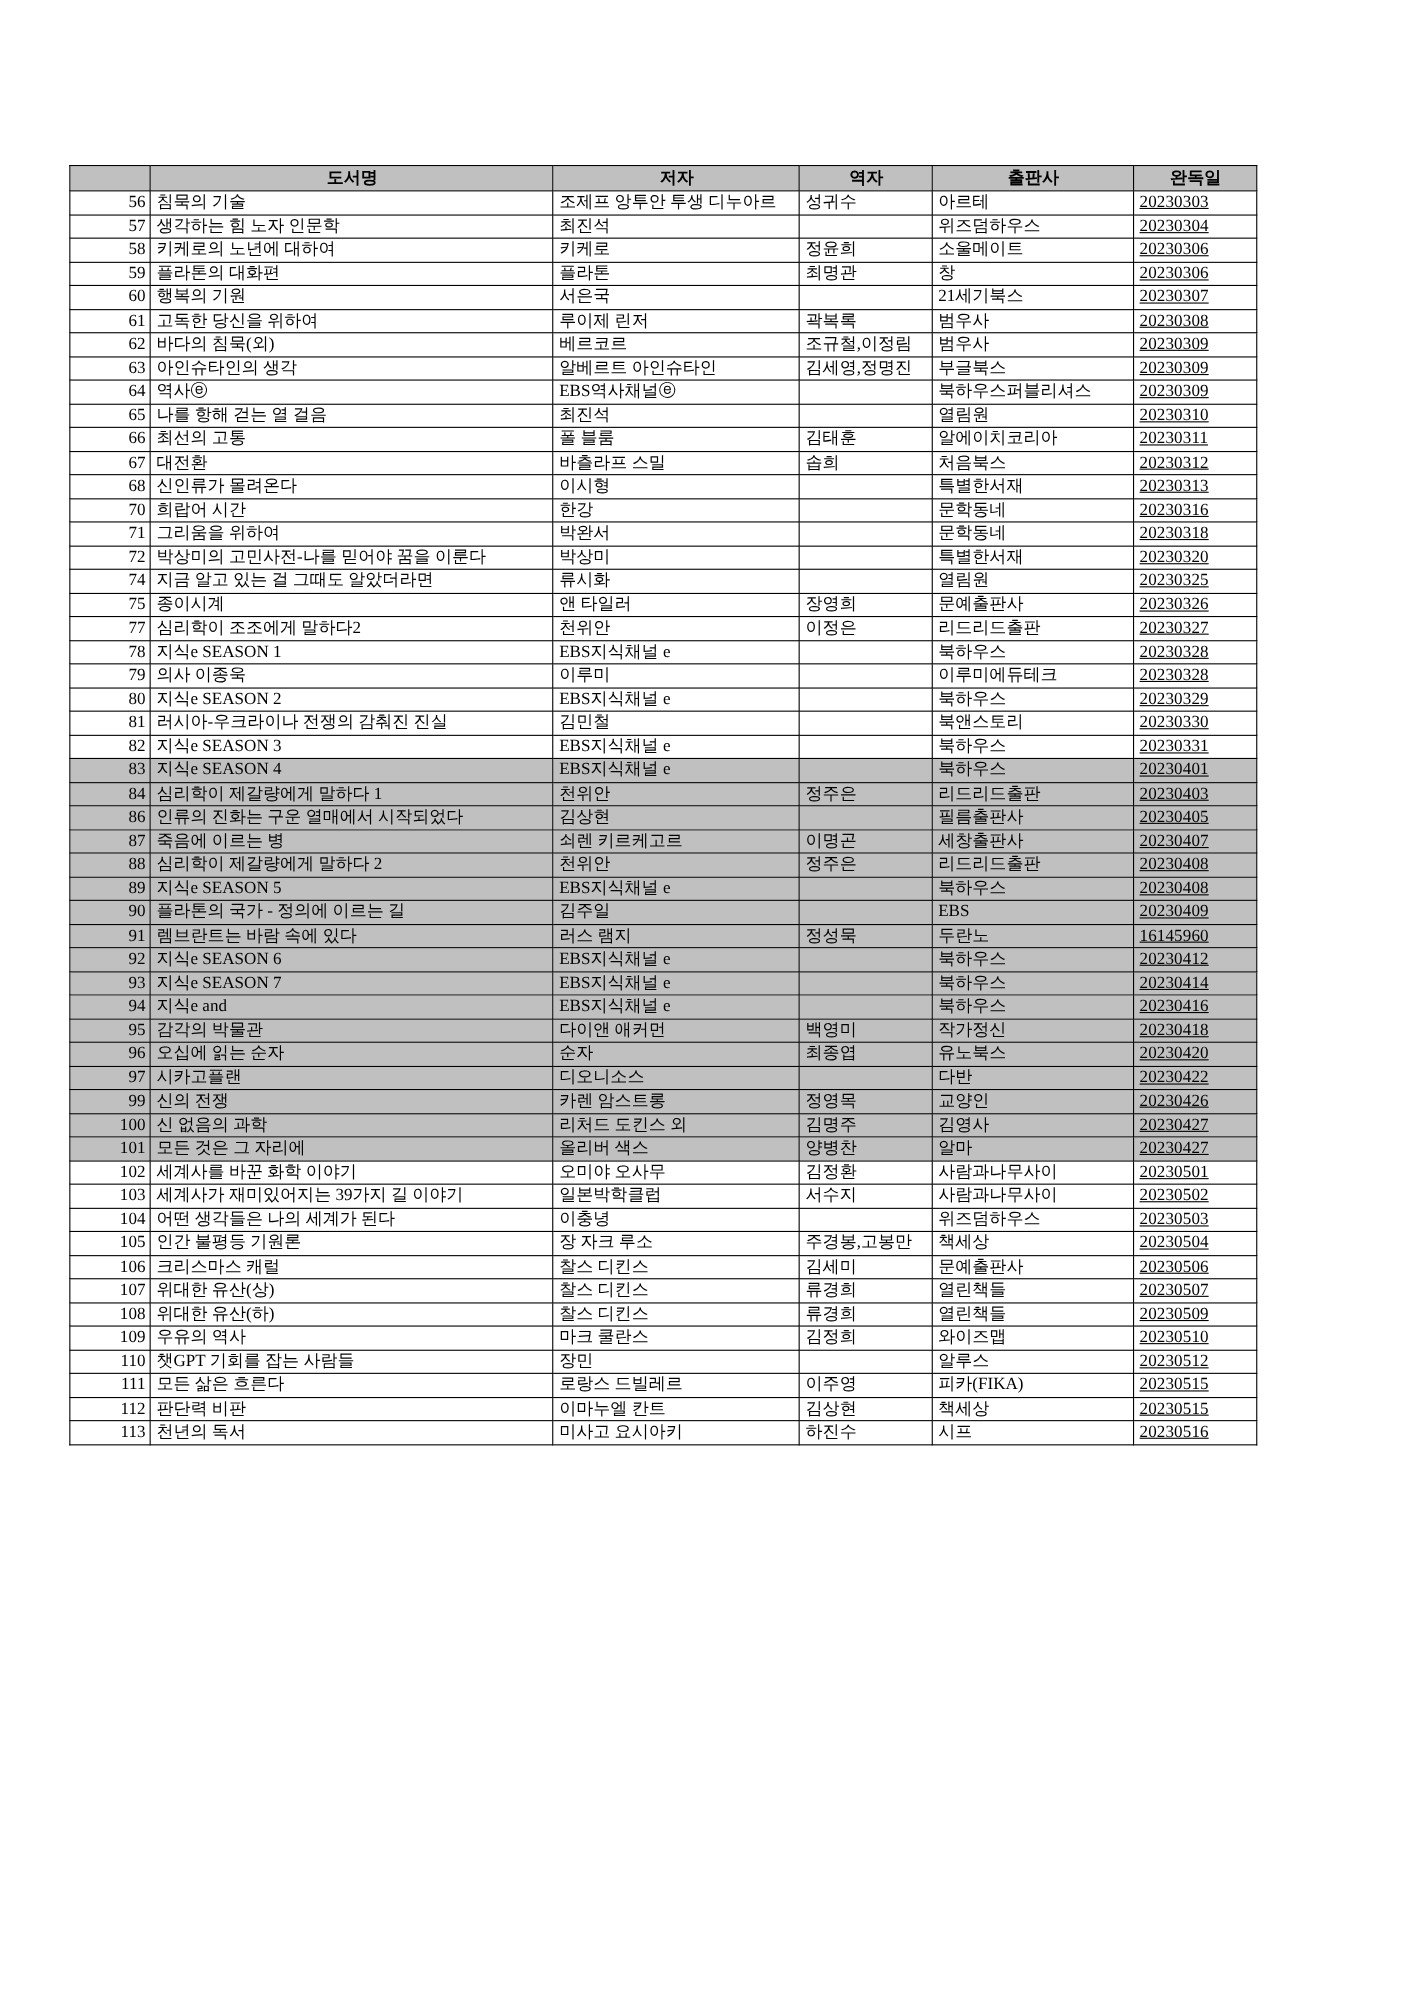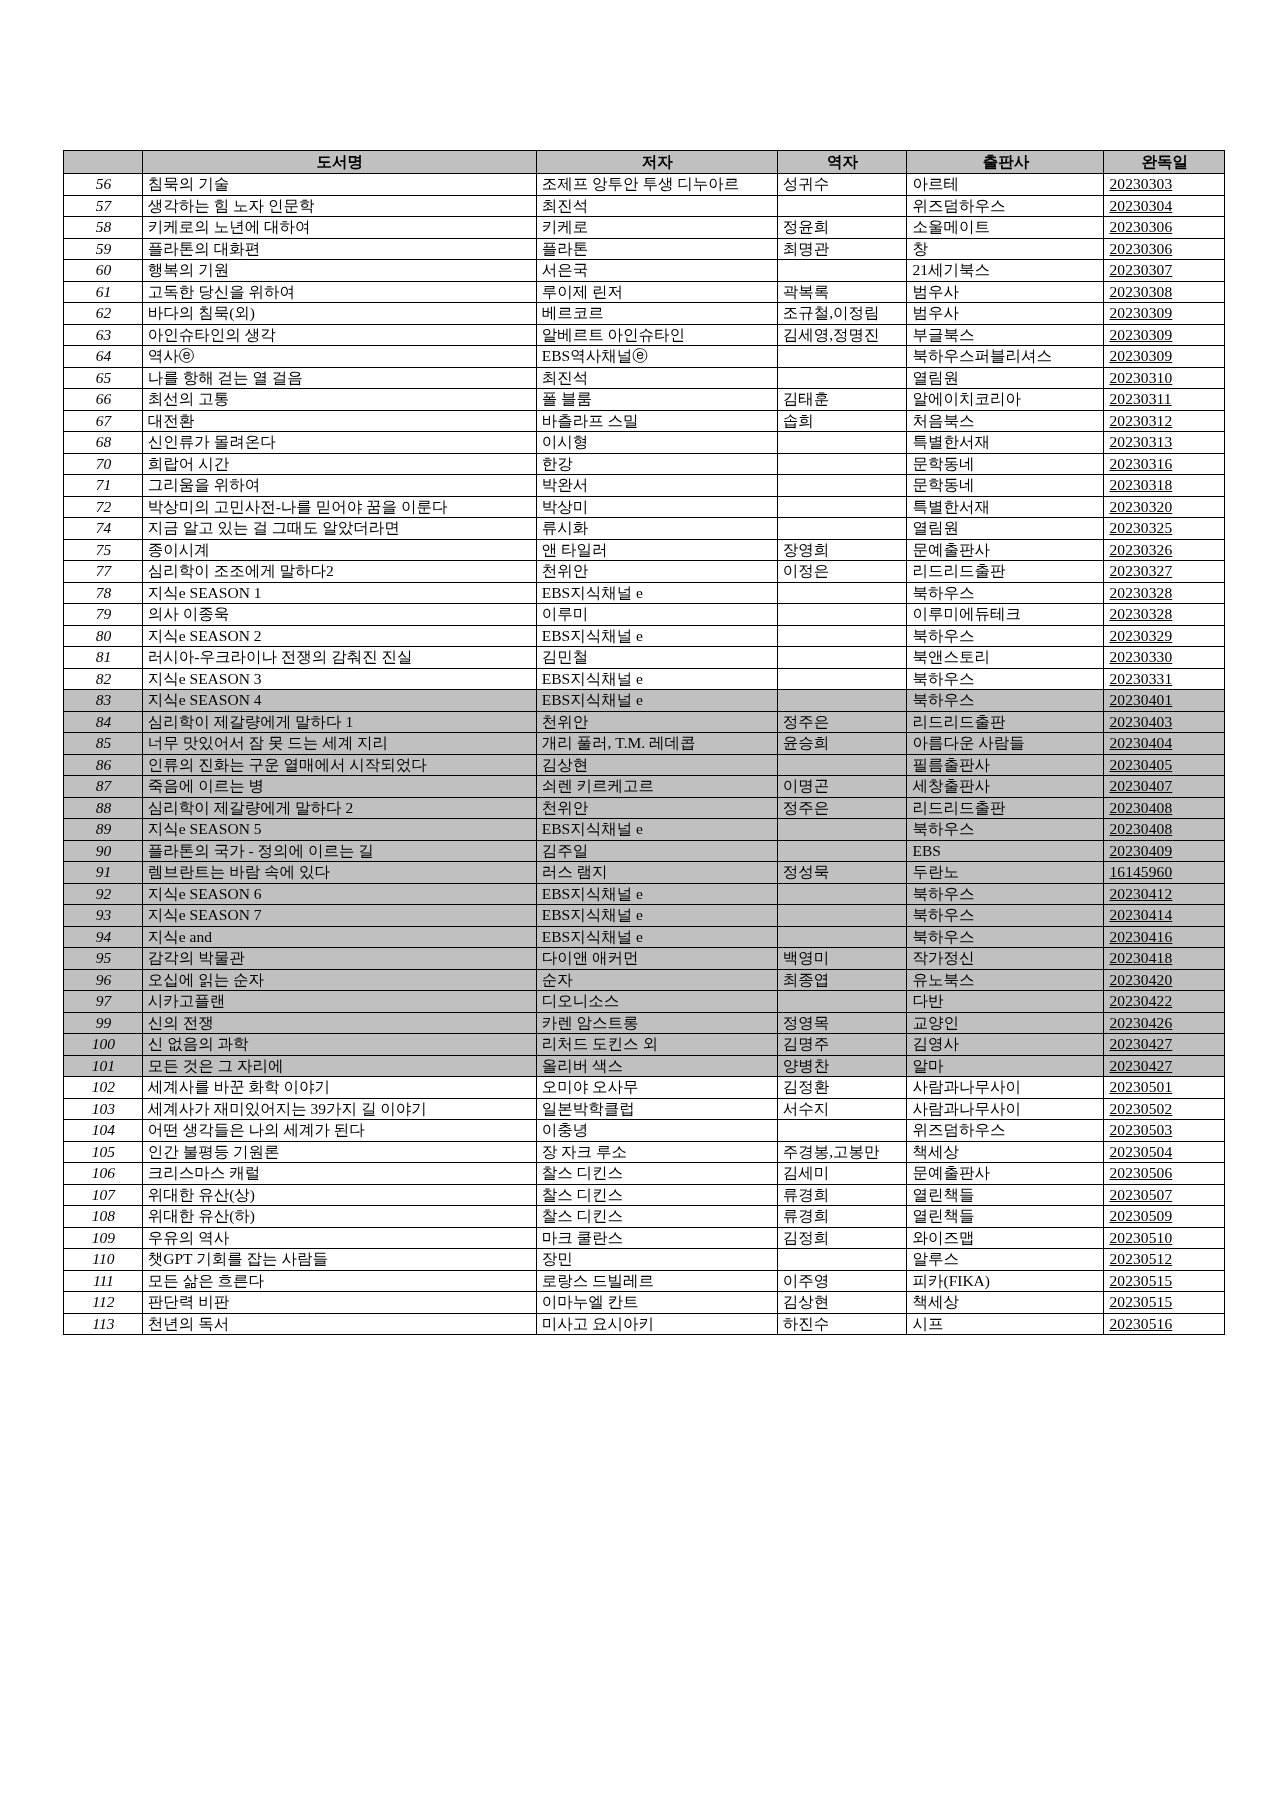--- a/index.html
+++ b/index.html
@@ -16,21 +16,21 @@
   }
   .page {
     position: relative;
     width: 1280px;
     height: 1810px;
     box-sizing: border-box;
     padding: 150px 55px 0 63px;
   }
   table.booklist {
     border-collapse: collapse;
-    width: 1162px;
+    width: 1080px;
     table-layout: fixed;
     font-size: 15.5px;
     line-height: 1;
   }
   table.booklist col.c-idx   { width: 68px; }
   table.booklist col.c-title { width: 340px; }
   table.booklist col.c-auth  { width: 208px; }
   table.booklist col.c-trans { width: 112px; }
   table.booklist col.c-pub   { width: 170px; }
   table.booklist col.c-date  { width: 104px; }
@@ -49,24 +49,23 @@
     background: #c0c0c0;
     text-align: center;
     font-weight: bold;
     font-size: 15.5px;
     height: 23px;
   }
   table.booklist thead th.idx-head {
     background: #c0c0c0;
   }
   td.idx {
-    text-align: center;
+    text-align: right;
     padding-left: 0;
     padding-right: 0;
-    font-style: italic;
   }
   td.date {
     text-align: left;
     padding-left: 6px;
     letter-spacing: 0.1px;
     text-decoration: underline;
   }
   tr.shaded td {
     background: #c0c0c0;
   }
@@ -300,28 +299,20 @@
         </tr>
         <tr class="shaded">
           <td class="idx">84</td>
           <td class="title-cell">심리학이 제갈량에게 말하다 1</td>
           <td class="auth-cell">천위안</td>
           <td class="trans-cell">정주은</td>
           <td class="pub-cell">리드리드출판</td>
           <td class="date">20230403</td>
         </tr>
         <tr class="shaded">
-          <td class="idx">85</td>
-          <td class="title-cell">너무 맛있어서 잠 못 드는 세계 지리</td>
-          <td class="auth-cell">개리 풀러, T.M. 레데콥</td>
-          <td class="trans-cell">윤승희</td>
-          <td class="pub-cell">아름다운 사람들</td>
-          <td class="date">20230404</td>
-        </tr>
-        <tr class="shaded">
           <td class="idx">86</td>
           <td class="title-cell">인류의 진화는 구운 열매에서 시작되었다</td>
           <td class="auth-cell">김상현</td>
           <td class="trans-cell"></td>
           <td class="pub-cell">필름출판사</td>
           <td class="date">20230405</td>
         </tr>
         <tr class="shaded">
           <td class="idx">87</td>
           <td class="title-cell">죽음에 이르는 병</td>

